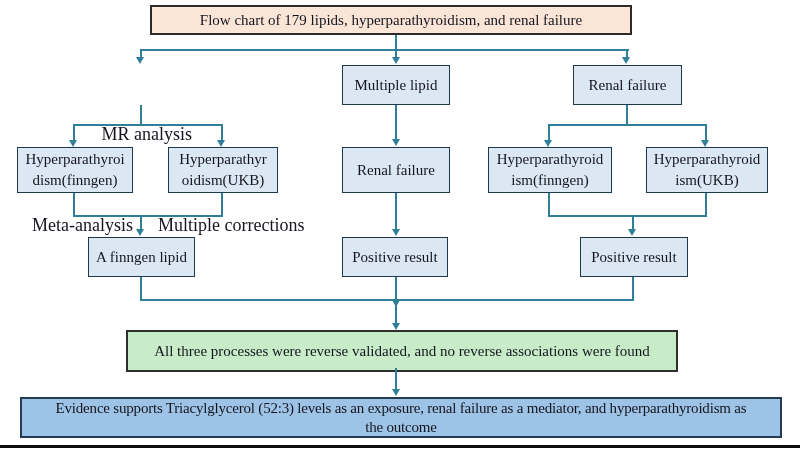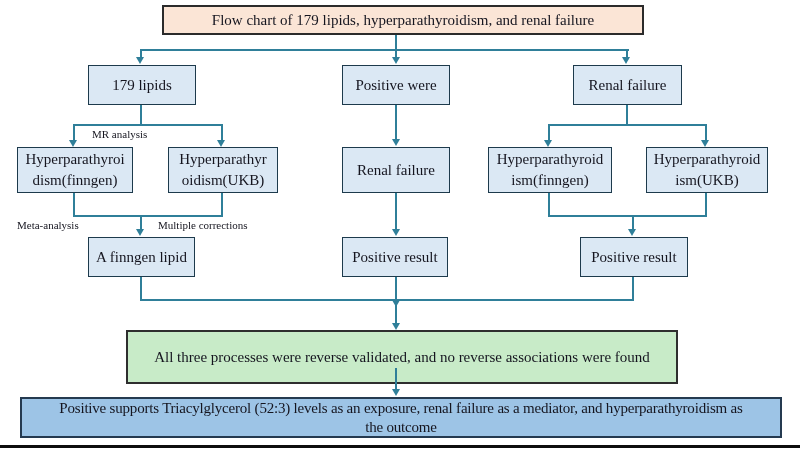--- a/index.html
+++ b/index.html
@@ -18,26 +18,26 @@
   #canvas{
     position:relative;width:800px;height:454px;background:#ffffff;overflow:hidden;
     font-family:"Liberation Serif","DejaVu Serif",serif;color:var(--ink);
   }
   .node{
     position:absolute;display:flex;align-items:center;justify-content:center;
     text-align:center;font-size:15px;line-height:21px;white-space:pre-line;
     background:var(--blue-fill);border:1.6px solid var(--box-border);
     box-sizing:border-box;
   }
-  .node.peach{background:var(--peach);border:2px solid var(--peach-border);margin-left:12px;}
+  .node.peach{background:var(--peach);border:2px solid var(--peach-border);}
   .node.green{background:var(--green-fill);border:2px solid var(--green-border);white-space:nowrap;}
   .node.bottom{background:var(--bottom-fill);border:2px solid var(--bottom-border);
     line-height:19px;letter-spacing:-0.2px;}
   .lbl{
-    position:absolute;font-size:11px;line-height:17px;text-align:left;
+    position:absolute;font-size:18px;line-height:17px;text-align:right;
     white-space:nowrap;color:var(--ink);
   }
   .vl{position:absolute;width:2px;background:var(--line);}
   .hl{position:absolute;height:2px;background:var(--line);}
   .arw{position:absolute;width:0;height:0;
     border-left:4.5px solid transparent;border-right:4.5px solid transparent;
     border-top:7px solid var(--line);}
   .divider{position:absolute;left:0;top:445px;width:800px;height:3px;background:#0d0d0d;}
 </style>
 </head>
@@ -49,22 +49,21 @@
 
   <i class="vl" style="left:395px;top:35px;height:15px"></i>
   <i class="hl" style="left:140px;top:49px;width:489px"></i>
   <i class="vl" style="left:140px;top:49px;height:9px"></i>
   <i class="vl" style="left:395px;top:49px;height:9px"></i>
   <i class="vl" style="left:626px;top:49px;height:9px"></i>
   <i class="arw" style="left:136px;top:57px"></i>
   <i class="arw" style="left:392px;top:57px"></i>
   <i class="arw" style="left:622px;top:57px"></i>
 
-  <div class="node" style="left:88px;top:65px;width:108px;height:40px">179 lipids</div>
-  <div class="node" style="left:342px;top:65px;width:108px;height:40px">Positive were</div>
+  <div class="node" style="left:342px;top:65px;width:108px;height:40px">Multiple lipid</div>
   <div class="node" style="left:573px;top:65px;width:109px;height:40px">Renal failure</div>
 
   <i class="vl" style="left:140px;top:105px;height:21px"></i>
   <i class="hl" style="left:73px;top:124px;width:150px"></i>
   <i class="vl" style="left:73px;top:124px;height:16px"></i>
   <i class="vl" style="left:221px;top:124px;height:16px"></i>
   <i class="arw" style="left:69px;top:140px"></i>
   <i class="arw" style="left:217px;top:140px"></i>
   <div class="lbl" style="left:92px;top:126px;width:100px">MR analysis</div>
 
@@ -109,23 +108,23 @@
   <div class="node" style="left:342px;top:237px;width:106px;height:40px">Positive result</div>
   <div class="node" style="left:580px;top:237px;width:108px;height:40px">Positive result</div>
 
   <i class="vl" style="left:140px;top:277px;height:24px"></i>
   <i class="vl" style="left:632px;top:277px;height:24px"></i>
   <i class="hl" style="left:140px;top:299px;width:494px"></i>
   <i class="vl" style="left:395px;top:277px;height:47px"></i>
   <i class="arw" style="left:392px;top:300px"></i>
   <i class="arw" style="left:392px;top:323px"></i>
 
-  <div class="node green" style="left:126px;top:330px;width:552px;height:54px">All three processes were reverse validated, and no reverse associations were found</div>
+  <div class="node green" style="left:126px;top:330px;width:552px;height:42px">All three processes were reverse validated, and no reverse associations were found</div>
 
   <i class="vl" style="left:395px;top:368px;height:22px"></i>
   <i class="arw" style="left:392px;top:389px"></i>
 
-  <div class="node bottom" style="left:20px;top:397px;width:762px;height:41px">Positive supports Triacylglycerol (52:3) levels as an exposure, renal failure as a mediator, and hyperparathyroidism as
+  <div class="node bottom" style="left:20px;top:397px;width:762px;height:41px">Evidence supports Triacylglycerol (52:3) levels as an exposure, renal failure as a mediator, and hyperparathyroidism as
 the outcome</div>
 
   <div class="divider"></div>
 
 </div>
 
 </body></html>

